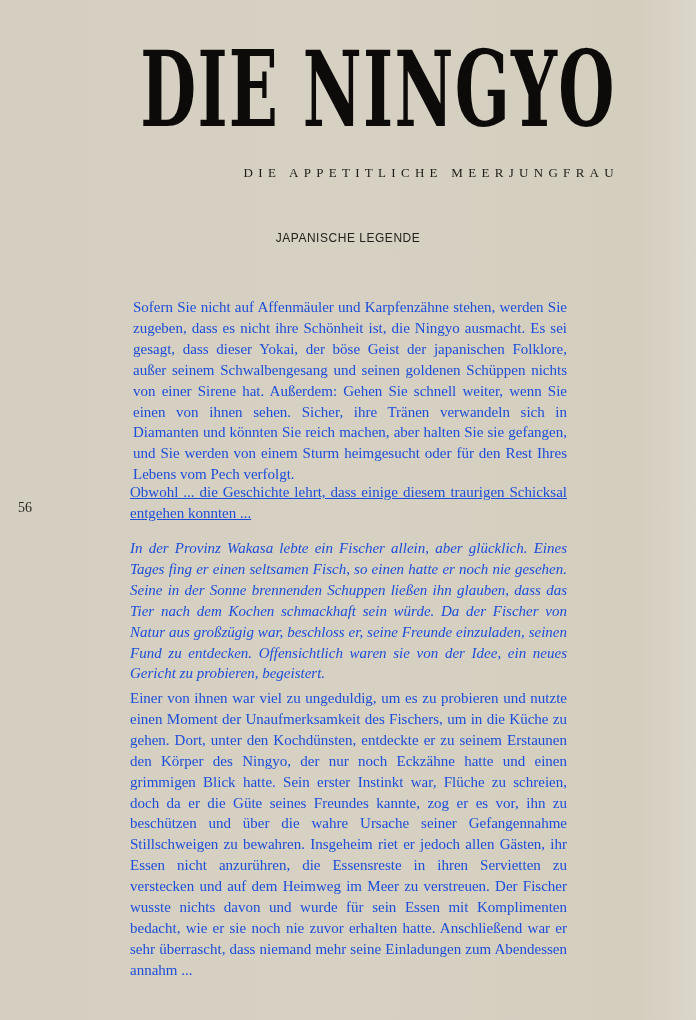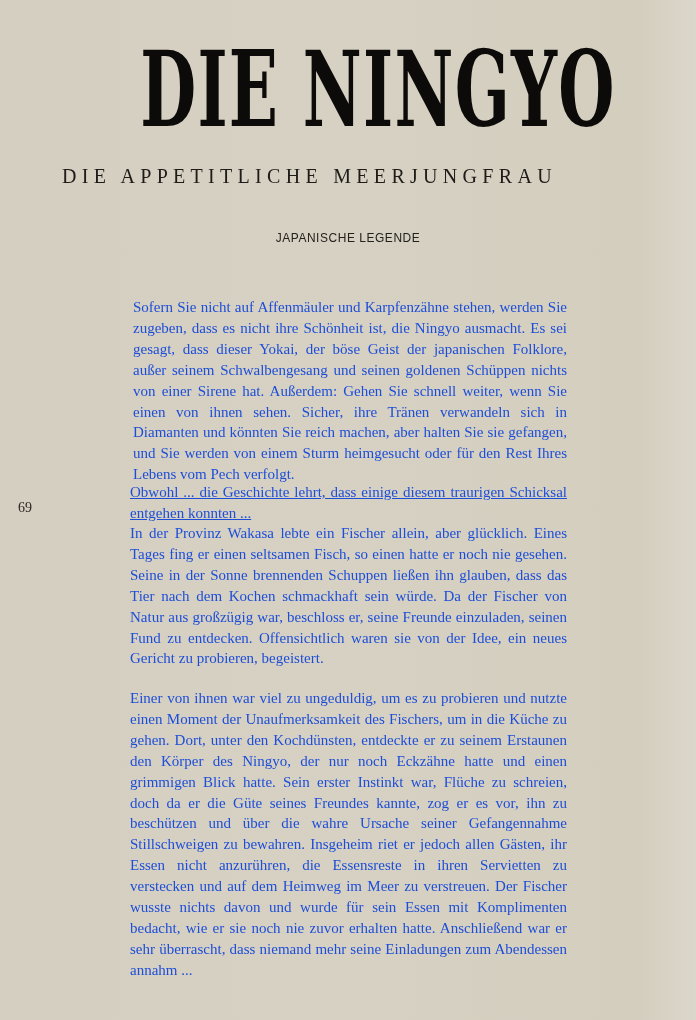--- a/index.html
+++ b/index.html
@@ -11,50 +11,50 @@
   }
   .title {
     position:absolute; left:0; top:34px; width:696px; text-align:center;
     font-family:"DejaVu Serif", serif; font-weight:bold;
     font-size:104px; line-height:112px; letter-spacing:2px;
     transform: scaleX(0.62); transform-origin: center top;
     color:#0d0b0a; white-space:nowrap;
   }
   .title-wrap { position:absolute; left:8px; top:0; width:696px; height:150px; }
   .subtitle {
-    position:absolute; left:0; top:165px; width:619px; text-align:center;
-    font-family:"Liberation Serif", serif; font-size:20px; letter-spacing:5.3px;
+    position:absolute; left:0; top:165px; width:619px; text-align:right;
+    font-family:"Liberation Serif", serif; font-size:13px; letter-spacing:5.3px;
     color:#1e1b18;
   }
   .legend {
     position:absolute; left:0; top:230px; width:696px; text-align:center;
     font-family:"Liberation Sans", sans-serif; font-size:13px; letter-spacing:0.6px;
     color:#24211d; transform:scaleX(0.92);
   }
   .page-num {
     position:absolute; left:18px; top:500px;
     font-family:"Liberation Serif", serif; font-size:14px; color:#2a2622;
   }
   .para {
     position:absolute; font-family:"Liberation Serif", serif;
     font-size:15px; line-height:20.9px; text-align:justify; color:#1d4ed8;
     hyphens:manual;
   }
   .p1 { left:133px; top:297px; width:434px; }
   .p2 { left:130px; top:482px; width:437px;text-decoration:underline; }
-  .p3 { left:130px; top:523px; width:437px; }
+  .p3 { left:130px; top:538px; width:437px;font-style:italic; }
   .p4 { left:130px; top:688px; width:437px; }
 </style>
 </head>
 <body>
 
 <div class="title-wrap">
   <div class="title">DIE NINGYO</div>
 </div>
 <div class="subtitle">DIE APPETITLICHE MEERJUNGFRAU</div>
 <div class="legend">JAPANISCHE LEGENDE</div>
 
-<div class="page-num">69</div>
+<div class="page-num">56</div>
 
 <div class="para p1">Sofern Sie nicht auf Affenmäuler und Karpfenzähne stehen, werden Sie zugeben, dass es nicht ihre Schönheit ist, die Ningyo ausmacht. Es sei gesagt, dass dieser Yokai, der böse Geist der japanischen Folklore, außer seinem Schwalbengesang und seinen goldenen Schüppen nichts von einer Sirene hat. Außerdem: Gehen Sie schnell weiter, wenn Sie einen von ihnen sehen. Sicher, ihre Tränen verwandeln sich in Diamanten und könnten Sie reich machen, aber halten Sie sie gefangen, und Sie werden von einem Sturm hei­mgesucht oder für den Rest Ihres Lebens vom Pech verfolgt.</div>
 <div class="para p2">Obwohl ... die Geschichte lehrt, dass einige diesem traurigen Schicksal entgehen konnten ...</div>
 <div class="para p3">In der Provinz Wakasa lebte ein Fischer allein, aber glücklich. Eines Tages fing er einen seltsamen Fisch, so einen hatte er noch nie gesehen. Seine in der Sonne brennenden Schuppen ließen ihn glauben, dass das Tier nach dem Kochen schmackhaft sein würde. Da der Fischer von Natur aus großzügig war, beschloss er, seine Freunde einzuladen, seinen Fund zu entdecken. Offen­sichtlich waren sie von der Idee, ein neues Gericht zu probieren, begeistert.</div>
 <div class="para p4">Einer von ihnen war viel zu ungeduldig, um es zu probieren und nutzte einen Moment der Unaufmerksamkeit des Fischers, um in die Küche zu gehen. Dort, unter den Kochdünsten, entdeckte er zu seinem Erstaunen den Körper des Ningyo, der nur noch Eckzähne hatte und einen grimmigen Blick hatte. Sein erster Instinkt war, Flüche zu schreien, doch da er die Güte seines Freundes kannte, zog er es vor, ihn zu beschützen und über die wahre Ursache seiner Gefangennahme Stillschweigen zu bewahren. Insgeheim riet er jedoch allen Gästen, ihr Essen nicht anzurühren, die Essensreste in ihren Servietten zu verstecken und auf dem Heimweg im Meer zu verstreuen. Der Fischer wusste nichts davon und wurde für sein Essen mit Komplimenten bedacht, wie er sie noch nie zuvor erhalten hatte. Anschließend war er sehr überrascht, dass niemand mehr seine Einladungen zum Abendessen annahm ...</div>
 
 </body></html>

